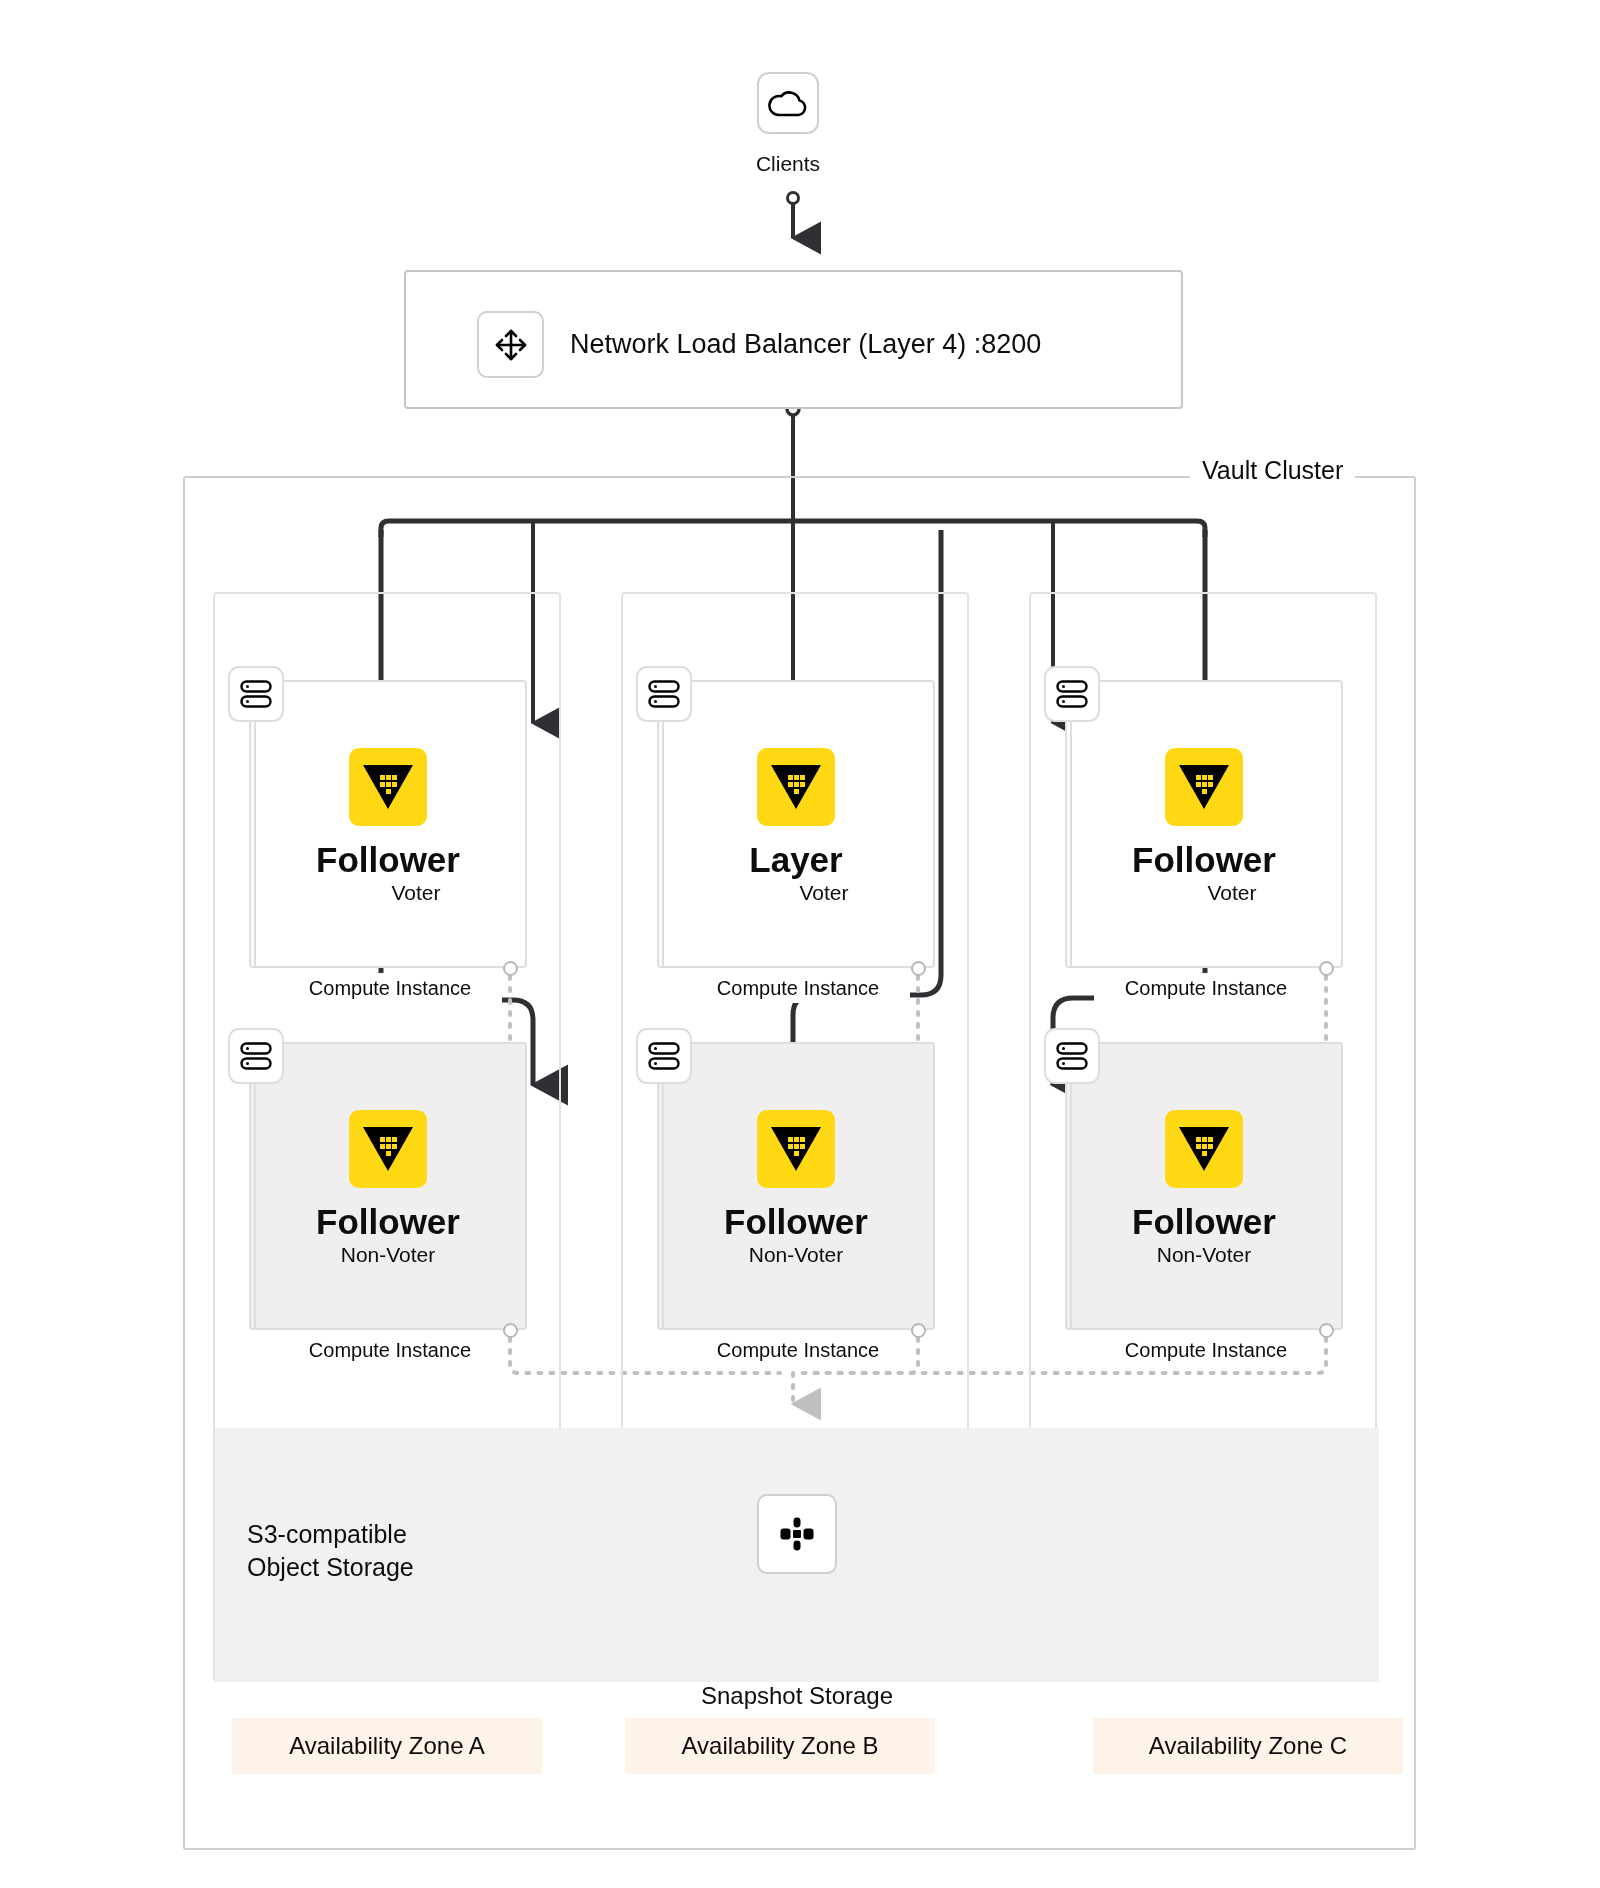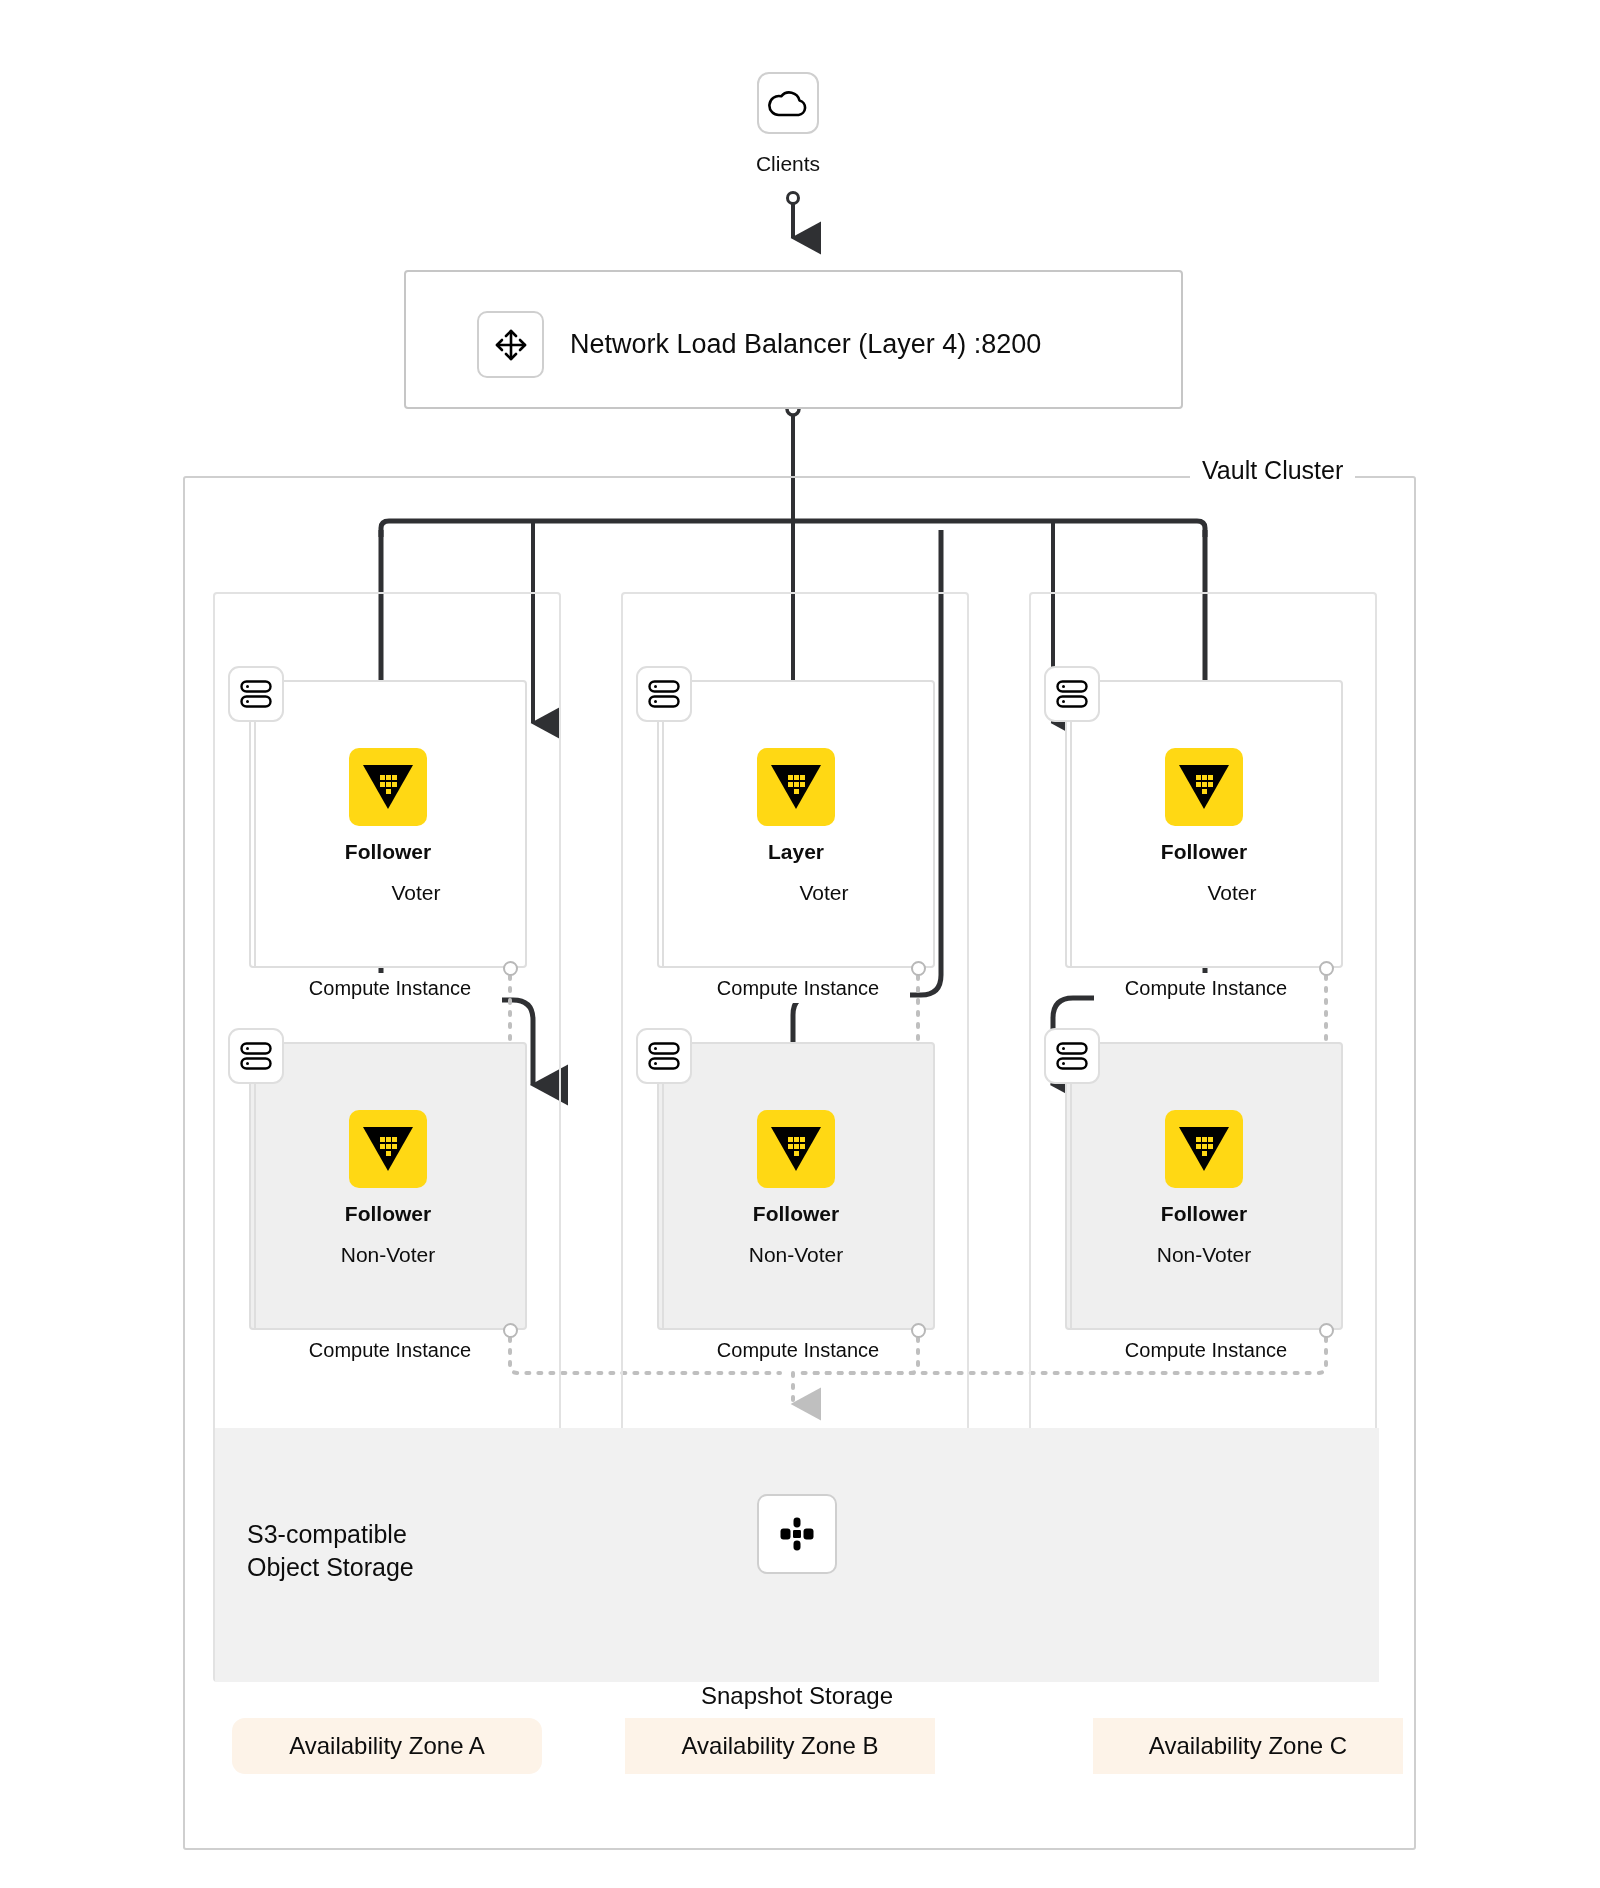--- a/index.html
+++ b/index.html
@@ -61,21 +61,21 @@
   #az-col-0 { left: 213px; }
   #az-col-1 { left: 621px; }
   #az-col-2 { left: 1029px; }
 
   .az-label {
     top: 1718px; width: 310px; height: 56px;
     background: #fdf3e8;
     display: flex; align-items: center; justify-content: center;
     font-size: 24px; color: #0d0d0d;
   }
-  #az-label-0 { left: 232px; border-radius: 13px; }
+  #az-label-0 { left: 232px; }
   #az-label-1 { left: 625px; }
   #az-label-2 { left: 1093px; }
 
   
   .ci-card {
     width: 278px; height: 288px;
     border: 2px solid #dedede; border-radius: 4px;
   }
   .ci-card.voter    { background: #ffffff; }
   .ci-card.nonvoter { background: #efefef; }
@@ -135,21 +135,21 @@
     width: 78px; height: 78px; border-radius: 10px;
     display: flex; align-items: center; justify-content: center;
   }
   .vault-logo.row0 { top: 748px; }
   .vault-logo.row1 { top: 1110px; }
   .vault-logo.col0 { left: 349px; }
   .vault-logo.col1 { left: 757px; }
   .vault-logo.col2 { left: 1165px; }
 
   .node-role {
-    width: 278px; font-size: 21px; font-weight: bold; color: #0d0d0d;
+    width: 278px; font-size: 35px; font-weight: bold; color: #0d0d0d;
     text-align: center;
   }
   .node-role.row0 { top: 840px; }
   .node-role.row1 { top: 1202px; }
   .node-role.col0 { left: 249px; }
   .node-role.col1 { left: 657px; }
   .node-role.col2 { left: 1065px; }
 
   .node-vote {
     width: 278px; font-size: 21px; color: #0d0d0d; text-align: center;

